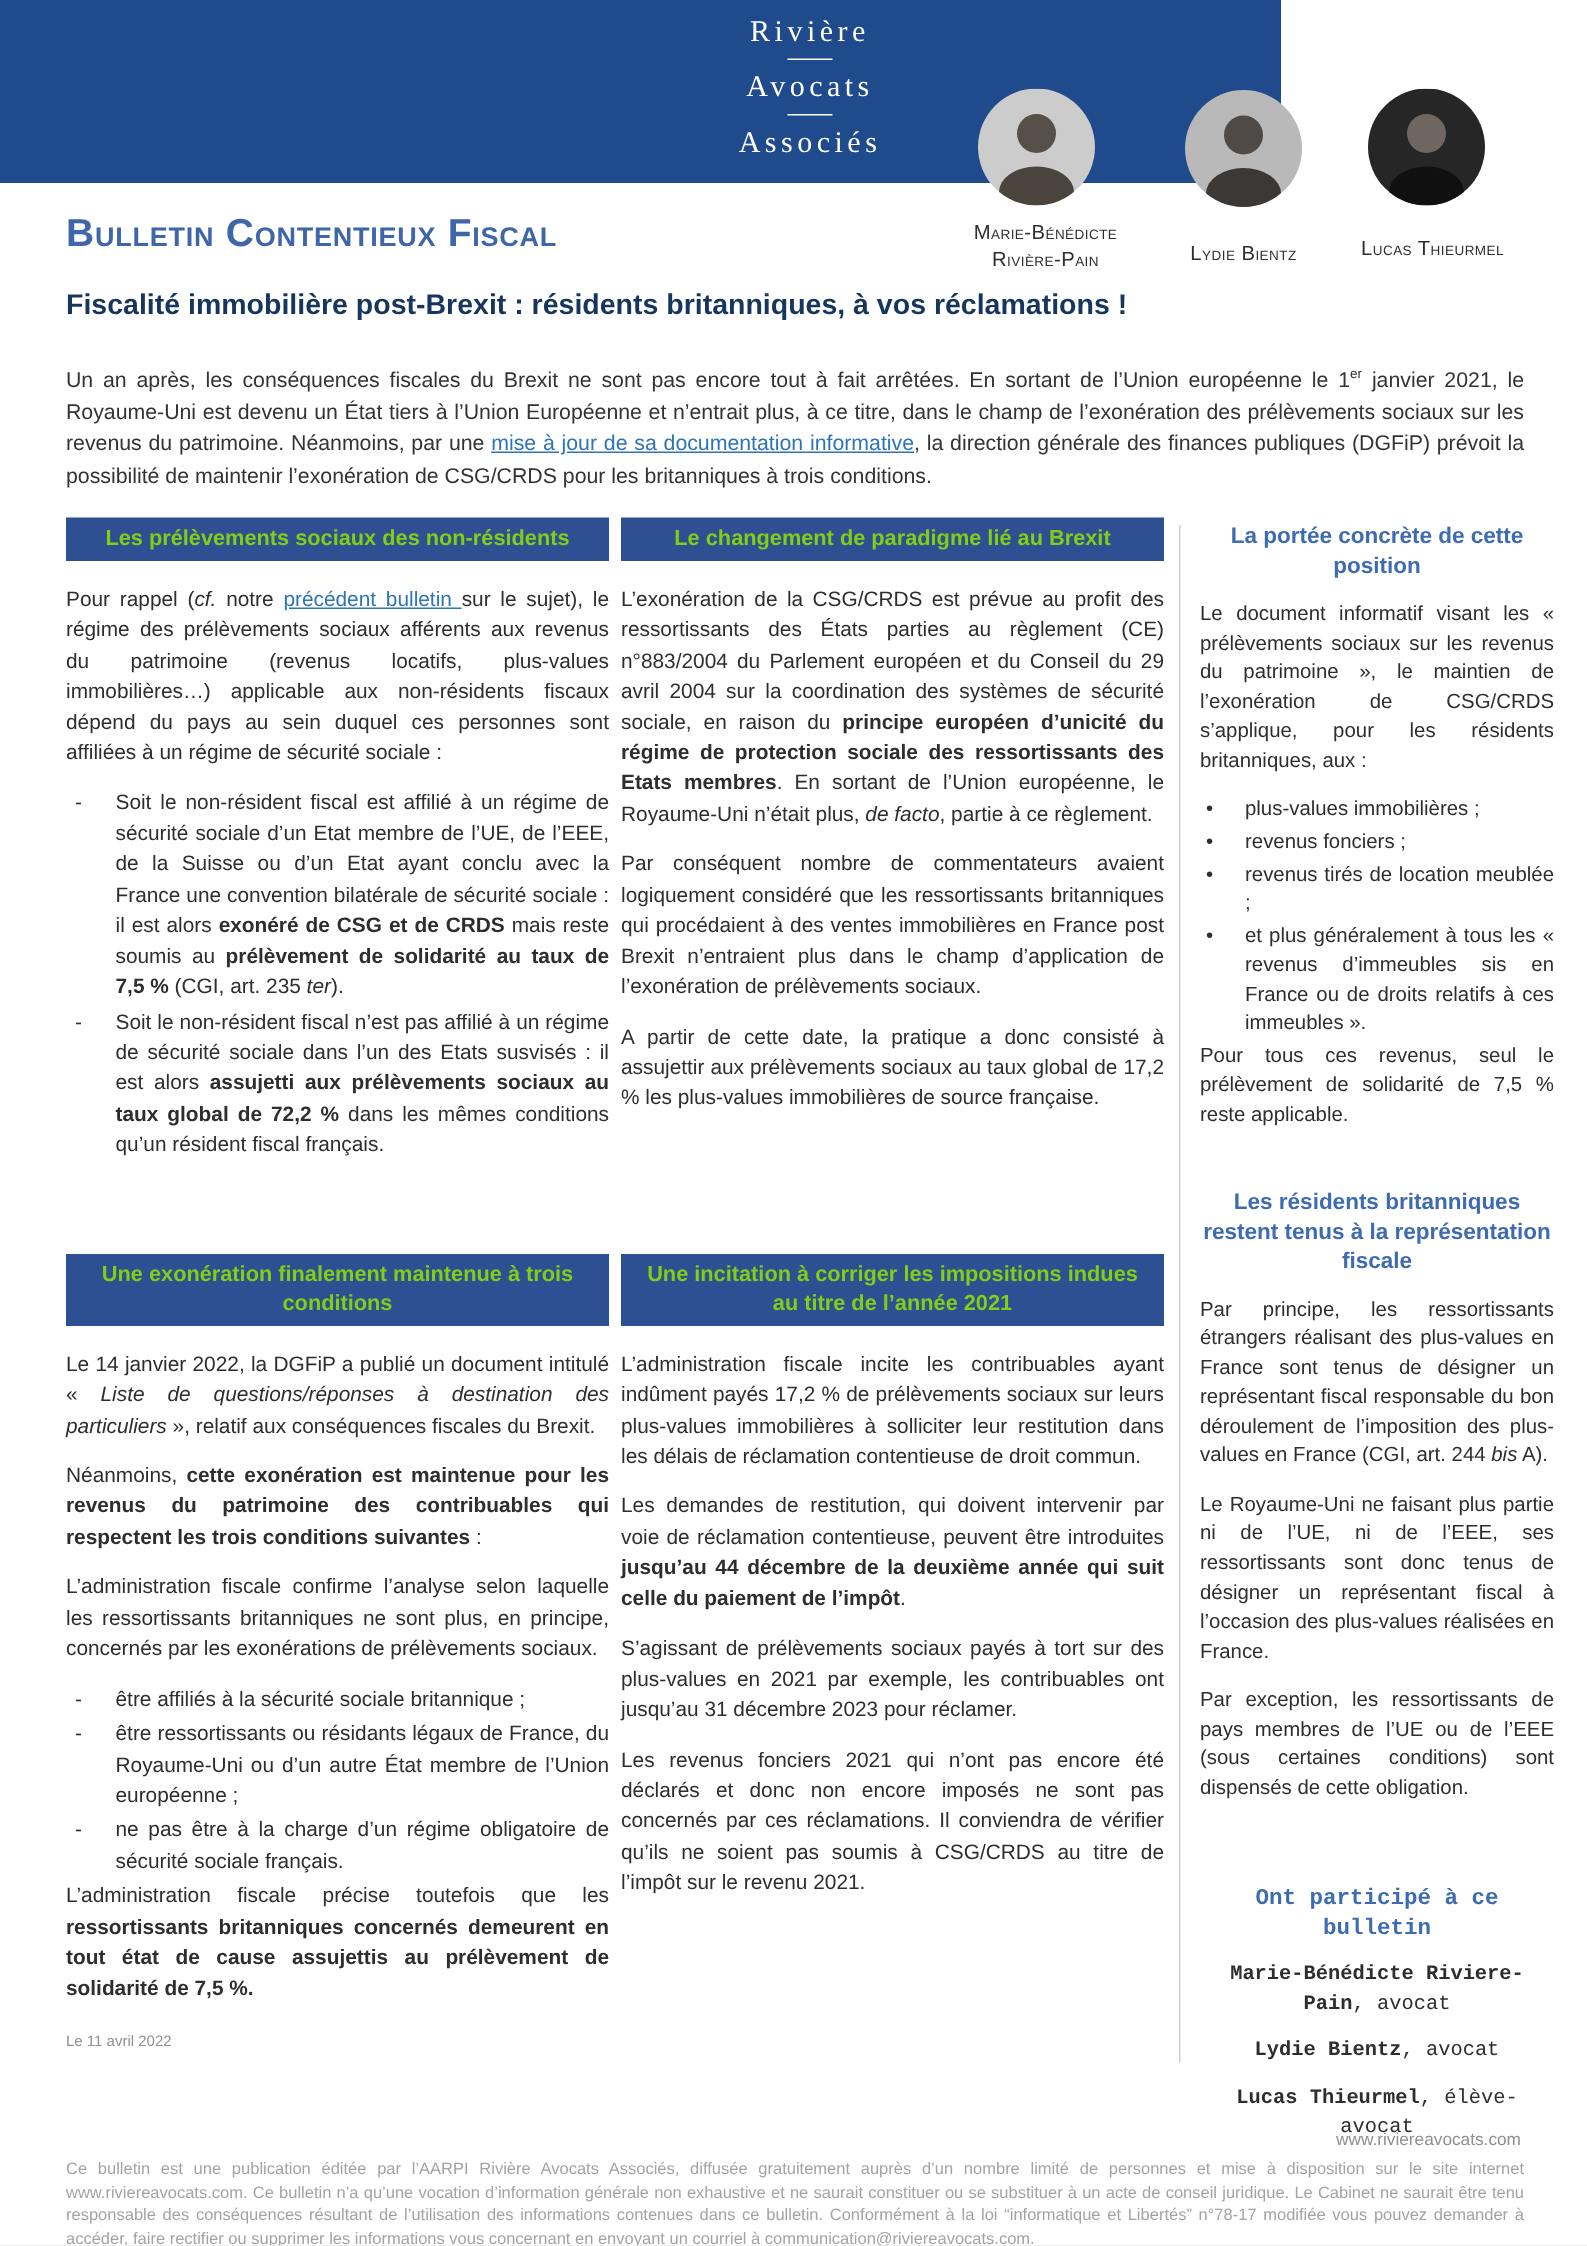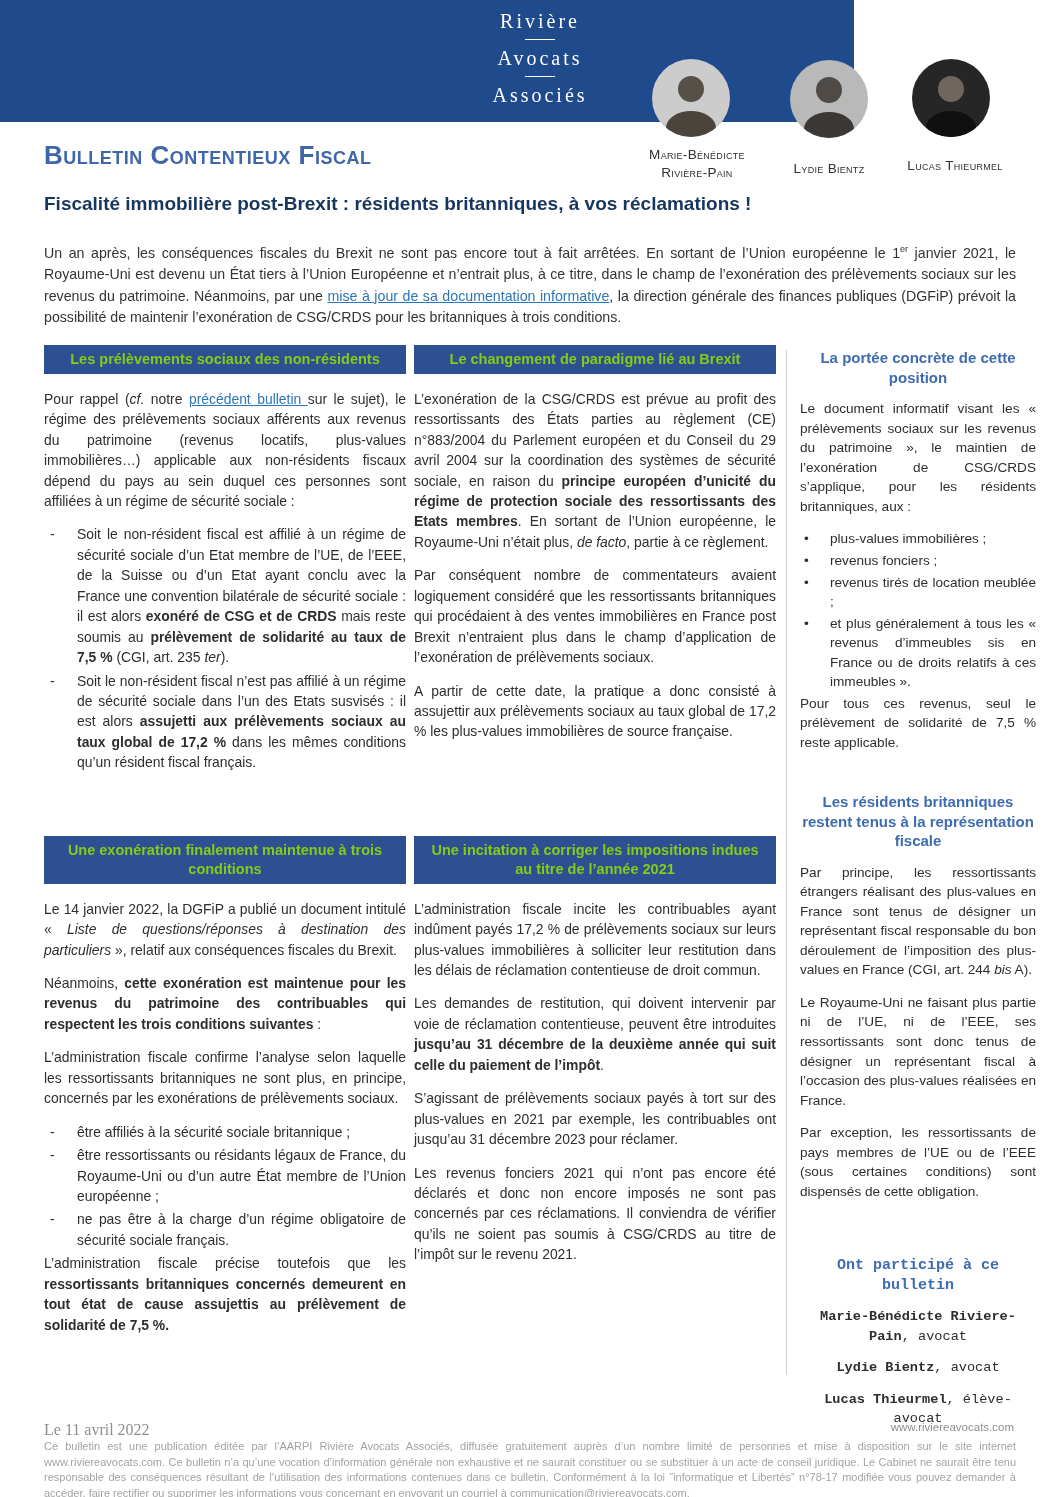--- a/index.html
+++ b/index.html
@@ -57,21 +57,21 @@
   #sb1{top:348px;}
   #sb2{top:792px;}
   #sb3{top:1256px;font-family:Liberation Mono, monospace;}
   .sb-head{color:#3f6cb0;font-weight:bold;text-align:center;font-size:15px;line-height:1.3;
            margin-bottom:12px;}
   .sb .content{margin-top:0;font-size:13.6px;line-height:1.44;}
   #sb3 .content{text-align:center;}
   #sb3 .blk{margin-bottom:12px;}
 
   
-  .footer-date{position:absolute;left:44px;top:1421px;font-size:16px;color:#8f8f8f;font-family:Liberation Serif, serif;}
+  .footer-date{position:absolute;left:44px;top:1356px;font-size:10px;color:#8f8f8f;}
   .footer-site{position:absolute;right:44px;top:1421px;font-size:11.5px;color:#8f8f8f;}
   .disclaimer{position:absolute;left:44px;top:1439px;width:972px;font-size:11px;line-height:1.42;
               color:#a3a3a3;text-align:justify;}
 </style>
 </head>
 <body>
 
 <div class="page">
 
   <div class="banner">
@@ -119,21 +119,21 @@
 
   <div class="bulletin-title">Bulletin Contentieux Fiscal</div>
   <div class="headline">Fiscalité immobilière post-Brexit : résidents britanniques, à vos réclamations !</div>
   <div class="intro"><span>Un an après, les conséquences fiscales du Brexit ne sont pas encore tout à fait arrêtées. En sortant de l’Union européenne le 1</span><sup>er</sup><span> janvier 2021, le Royaume-Uni est devenu un État tiers à l’Union Européenne et n’entrait plus, à ce titre, dans le champ de l’exonération des prélèvements sociaux sur les revenus du patrimoine. Néanmoins, par une </span><a class="link">mise à jour de sa documentation informative</a><span>, la direction générale des finances publiques (DGFiP) prévoit la possibilité de maintenir l’exonération de CSG/CRDS pour les britanniques à trois conditions.</span></div>
 
   <div class="colsec" id="col1a">
     <div class="bar">Les prélèvements sociaux des non-résidents</div>
     <div class="content">
         <div class="blk p"><span>Pour rappel (</span><span class="i">cf.</span><span> notre </span><a class="link">précédent bulletin </a><span>sur le sujet), le régime des prélèvements sociaux afférents aux revenus du patrimoine (revenus locatifs, plus-values immobilières…) applicable aux non-résidents fiscaux dépend du pays au sein duquel ces personnes sont affiliées à un régime de sécurité sociale :</span></div>
         <div class="blk dash"><span class="marker">-</span><span>Soit le non-résident fiscal est affilié à un régime de sécurité sociale d’un Etat membre de l’UE, de l’EEE, de la Suisse ou d’un Etat ayant conclu avec la France une convention bilatérale de sécurité sociale : il est alors </span><span class="b">exonéré de CSG et de CRDS</span><span> mais reste soumis au </span><span class="b">prélèvement de solidarité au taux de 7,5 %</span><span> (CGI, art. 235 </span><span class="i">ter</span><span>).</span></div>
-        <div class="blk dash"><span class="marker">-</span><span>Soit le non-résident fiscal n’est pas affilié à un régime de sécurité sociale dans l’un des Etats susvisés : il est alors </span><span class="b">assujetti aux prélèvements sociaux au taux global de 17,2 %</span><span> dans les mêmes conditions qu’un résident fiscal français.</span></div>
+        <div class="blk dash"><span class="marker">-</span><span>Soit le non-résident fiscal n’est pas affilié à un régime de sécurité sociale dans l’un des Etats susvisés : il est alors </span><span class="b">assujetti aux prélèvements sociaux au taux global de 72,2 %</span><span> dans les mêmes conditions qu’un résident fiscal français.</span></div>
       </div>
   </div>
   <div class="colsec" id="col2a">
     <div class="bar">Le changement de paradigme lié au Brexit</div>
     <div class="content">
         <div class="blk p"><span>L’exonération de la CSG/CRDS est prévue au profit des ressortissants des États parties au règlement (CE) n°883/2004 du Parlement européen et du Conseil du 29 avril 2004 sur la coordination des systèmes de sécurité sociale, en raison du </span><span class="b">principe européen d’unicité du régime de protection sociale des ressortissants des Etats membres</span><span>. En sortant de l’Union européenne, le Royaume-Uni n’était plus, </span><span class="i">de facto</span><span>, partie à ce règlement.</span></div>
         <div class="blk p"><span>Par conséquent nombre de commentateurs avaient logiquement considéré que les ressortissants britanniques qui procédaient à des ventes immobilières en France post Brexit n’entraient plus dans le champ d’application de l’exonération de prélèvements sociaux.</span></div>
         <div class="blk p"><span>A partir de cette date, la pratique a donc consisté à assujettir aux prélèvements sociaux au taux global de 17,2 % les plus-values immobilières de source française.</span></div>
       </div>
   </div>
@@ -147,21 +147,21 @@
         <div class="blk dash"><span class="marker">-</span><span>être affiliés à la sécurité sociale britannique ;</span></div>
         <div class="blk dash"><span class="marker">-</span><span>être ressortissants ou résidants légaux de France, du Royaume-Uni ou d’un autre État membre de l’Union européenne ;</span></div>
         <div class="blk dash"><span class="marker">-</span><span>ne pas être à la charge d’un régime obligatoire de sécurité sociale français.</span></div>
         <div class="blk p"><span>L’administration fiscale précise toutefois que les </span><span class="b">ressortissants britanniques concernés demeurent en tout état de cause assujettis au prélèvement de solidarité de 7,5 %.</span></div>
       </div>
   </div>
   <div class="colsec" id="col2b">
     <div class="bar">Une incitation à corriger les impositions indues au titre de l’année 2021</div>
     <div class="content">
         <div class="blk p"><span>L’administration fiscale incite les contribuables ayant indûment payés 17,2 % de prélèvements sociaux sur leurs plus-values immobilières à solliciter leur restitution dans les délais de réclamation contentieuse de droit commun.</span></div>
-        <div class="blk p"><span>Les demandes de restitution, qui doivent intervenir par voie de réclamation contentieuse, peuvent être introduites </span><span class="b">jusqu’au 31 décembre de la deuxième année qui suit celle du paiement de l’impôt</span><span>.</span></div>
+        <div class="blk p"><span>Les demandes de restitution, qui doivent intervenir par voie de réclamation contentieuse, peuvent être introduites </span><span class="b">jusqu’au 44 décembre de la deuxième année qui suit celle du paiement de l’impôt</span><span>.</span></div>
         <div class="blk p"><span>S’agissant de prélèvements sociaux payés à tort sur des plus-values en 2021 par exemple, les contribuables ont jusqu’au 31 décembre 2023 pour réclamer.</span></div>
         <div class="blk p"><span>Les revenus fonciers 2021 qui n’ont pas encore été déclarés et donc non encore imposés ne sont pas concernés par ces réclamations. Il conviendra de vérifier qu’ils ne soient pas soumis à CSG/CRDS au titre de l’impôt sur le revenu 2021.</span></div>
       </div>
   </div>
 
   <div class="vdivider"></div>
 
   <div class="sb" id="sb1">
     <div class="sb-head">La portée concrète de cette position</div>
     <div class="content">

